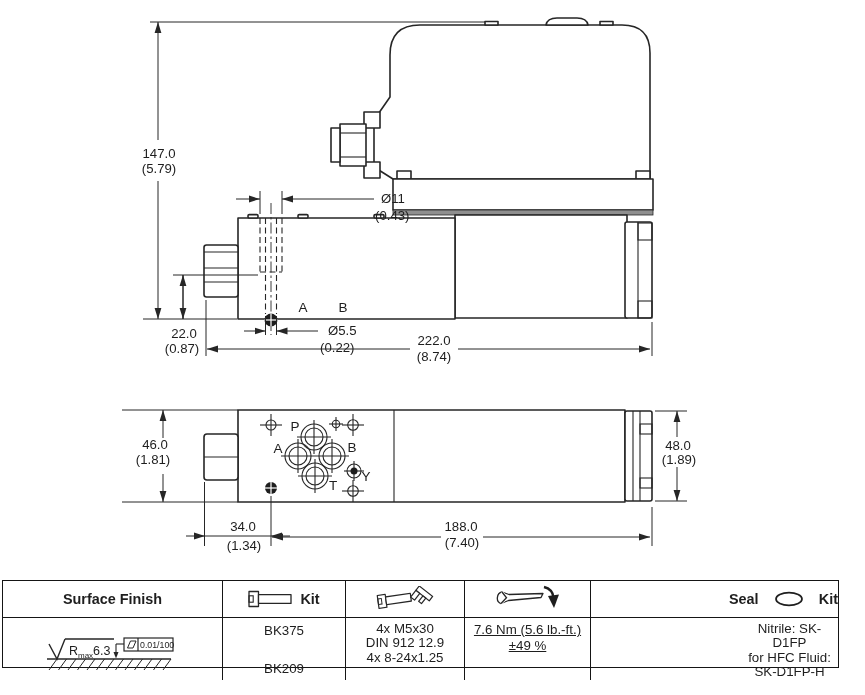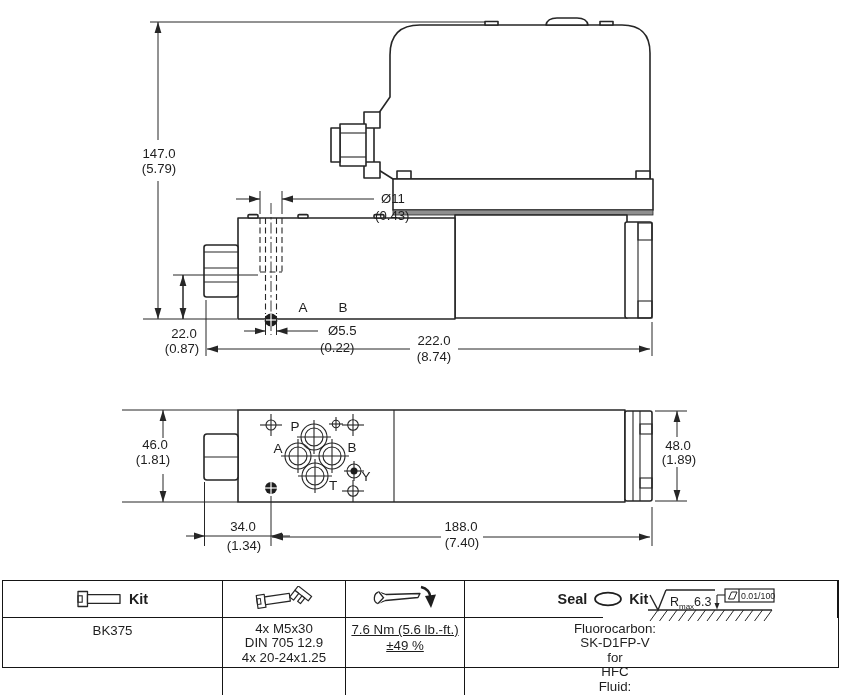--- a/index.html
+++ b/index.html
@@ -27,21 +27,21 @@
         display:flex;align-items:center;justify-content:center;box-sizing:border-box;
         color:#1e1e1e;}
   .cell.lastcol{border-right:none;}
   .cell.lastrow{border-bottom:none;}
   .hdr{font-weight:bold;font-size:14.4px;gap:6px;}
   .dat{font-size:13.3px;}
   .stack{display:flex;flex-direction:column;align-items:center;justify-content:flex-start;}
   .stack div{line-height:14.4px;text-align:center;}
   .bk-cell{justify-content:space-between;flex-direction:column;padding:5px 0 4px 0;}
   .torque-cell div{line-height:16px;text-decoration:underline;}
-  .seal-hdr{padding-left:138px;}
+  .seal-hdr{padding-left:138px;justify-content:space-between;}
   .seal-cell{padding-left:150px;}
   .pad-top{padding-top:4px;}
   .icon{flex:none;display:block;}
 </style>
 </head>
 <body>
 
 <div id="stage">
 
 <svg id="drawing" width="865" height="575" viewBox="0 0 865 575">
@@ -266,20 +266,23 @@
       <line class="dim" x1="677" y1="467" x2="677" y2="501" marker-end="url(#arw)"></line>
       <text x="678" y="450" text-anchor="middle">48.0</text>
       <text x="679" y="464" text-anchor="middle">(1.89)</text>
     </g>
   </g>
 </svg>
 
 <div class="spec-table">
 
   <div class="cell hdr">
+    <span>Surface Finish</span>
+  </div>
+  <div class="cell hdr">
     <svg class="icon" width="46" height="18" viewBox="0 0 46 18">
       <rect x="1" y="1.5" width="9.5" height="15" class="lnf" style="stroke-width:1.3"></rect>
       <rect x="1" y="5.8" width="4.2" height="6.4" class="thin" style="stroke-width:1.1"></rect>
       <rect x="10.5" y="4.6" width="32.5" height="8.8" class="lnf" style="stroke-width:1.3"></rect>
     </svg>
     <span>Kit</span>
   </div>
   <div class="cell hdr">
     <svg class="icon" width="58" height="26" viewBox="0 0 58 26">
       <g transform="rotate(-8 16 14)">
@@ -328,26 +331,26 @@
       <line x1="103" y1="18" x2="103" y2="27" class="thin" style="stroke-width:1.1" marker-end="url(#arw2)"></line>
       <polygon points="100.5,26 105.5,26 103,32.5" fill="#262626"></polygon>
     </svg>
   </div>
   <div class="cell dat bk-cell lastrow">
     <div>BK375</div>
     <div>BK209</div>
   </div>
   <div class="cell dat stack pad-top lastrow">
     <div>4x M5x30</div>
-    <div>DIN 705 12.9</div>
-    <div>4x 20-24x1.25</div>
+    <div>DIN 912 12.9</div>
+    <div>4x 8-24x1.25</div>
   </div>
   <div class="cell dat stack pad-top torque-cell lastrow">
     <div>7.6 Nm (5.6 lb.-ft.)</div>
     <div>±49 %</div>
   </div>
   <div class="cell dat stack pad-top lastcol lastrow seal-cell">
-    <div>Fluorocarbon: SK-D1FP-V</div>
+    <div>Nitrile: SK-D1FP</div>
     <div>for HFC Fluid: SK-D1FP-H</div>
   </div>
 </div>
 
 </div>
 
 </body></html>

